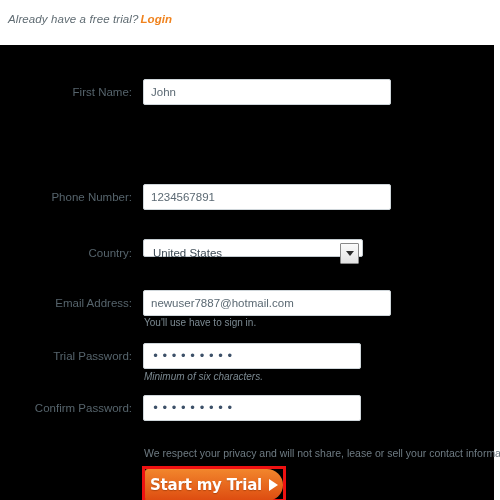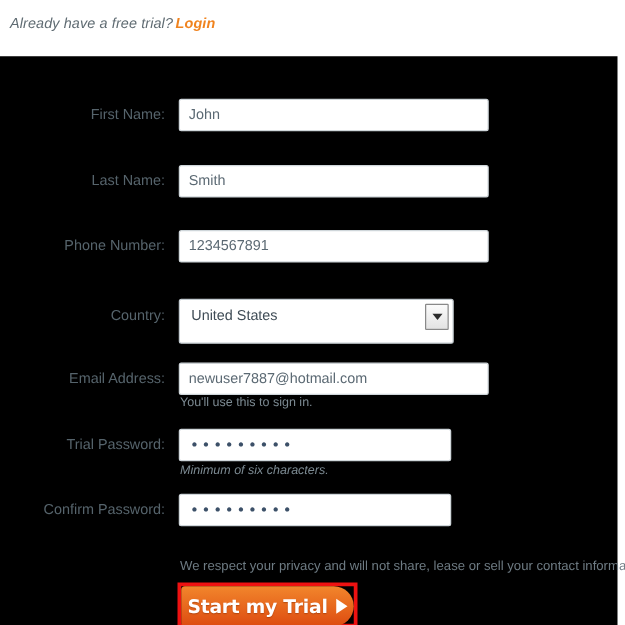--- a/index.html
+++ b/index.html
@@ -103,21 +103,21 @@
     color: #3c5068;
     font-family: "DejaVu Sans", sans-serif;
   }
 
   
   .select-wrap {
     position: absolute;
     left: 143px;
     top: 0;
     width: 220px;
-    height: 36px;
+    height: 18px;
     box-sizing: border-box;
     background: #ffffff;
     border: 1px solid #c3cbd0;
     border-radius: 2px;
   }
   .select-value {
     position: absolute;
     left: 9px;
     top: 0;
     line-height: 27px;
@@ -220,45 +220,41 @@
   </div>
 </div>
 
 <div class="panel">
 
   <div class="form-row" style="top:34px;">
     <div class="field-label">First Name:</div>
     <input class="field-input" type="text" value="John" style="">
   </div>
 
-  <div class="form-row" style="top:87px;">
-    <div class="field-label">Last Name:</div>
-    <input class="field-input" type="text" value="Smith" style="">
-  </div>
 
   <div class="form-row" style="top:139px;">
     <div class="field-label">Phone Number:</div>
     <input class="field-input" type="text" value="1234567891" style="">
   </div>
 
   <div class="form-row" style="top:194px;height:29px;">
     <div class="field-label" style="line-height:29px;">Country:</div>
     <div class="select-wrap">
       <div class="select-value">United States</div>
       <div class="select-arrow-btn">
         <span class="caret"></span>
       </div>
     </div>
   </div>
 
   <div class="form-row" style="top:245px;">
     <div class="field-label">Email Address:</div>
     <input class="field-input" type="text" value="newuser7887@hotmail.com" style="">
   </div>
-  <div class="helper-text" style="top:272px;">You'll use this to sign in.</div>
+  <div class="helper-text" style="top:272px;">You'll use have to sign in.</div>
 
   <div class="form-row" style="top:298px;">
     <div class="field-label">Trial Password:</div>
     <div class="pw-dots">•••••••••</div>
   </div>
   <div class="helper-text" style="top:326px;font-style:italic;">Minimum of six characters.</div>
 
   <div class="form-row" style="top:350px;">
     <div class="field-label">Confirm Password:</div>
     <div class="pw-dots">•••••••••</div>

